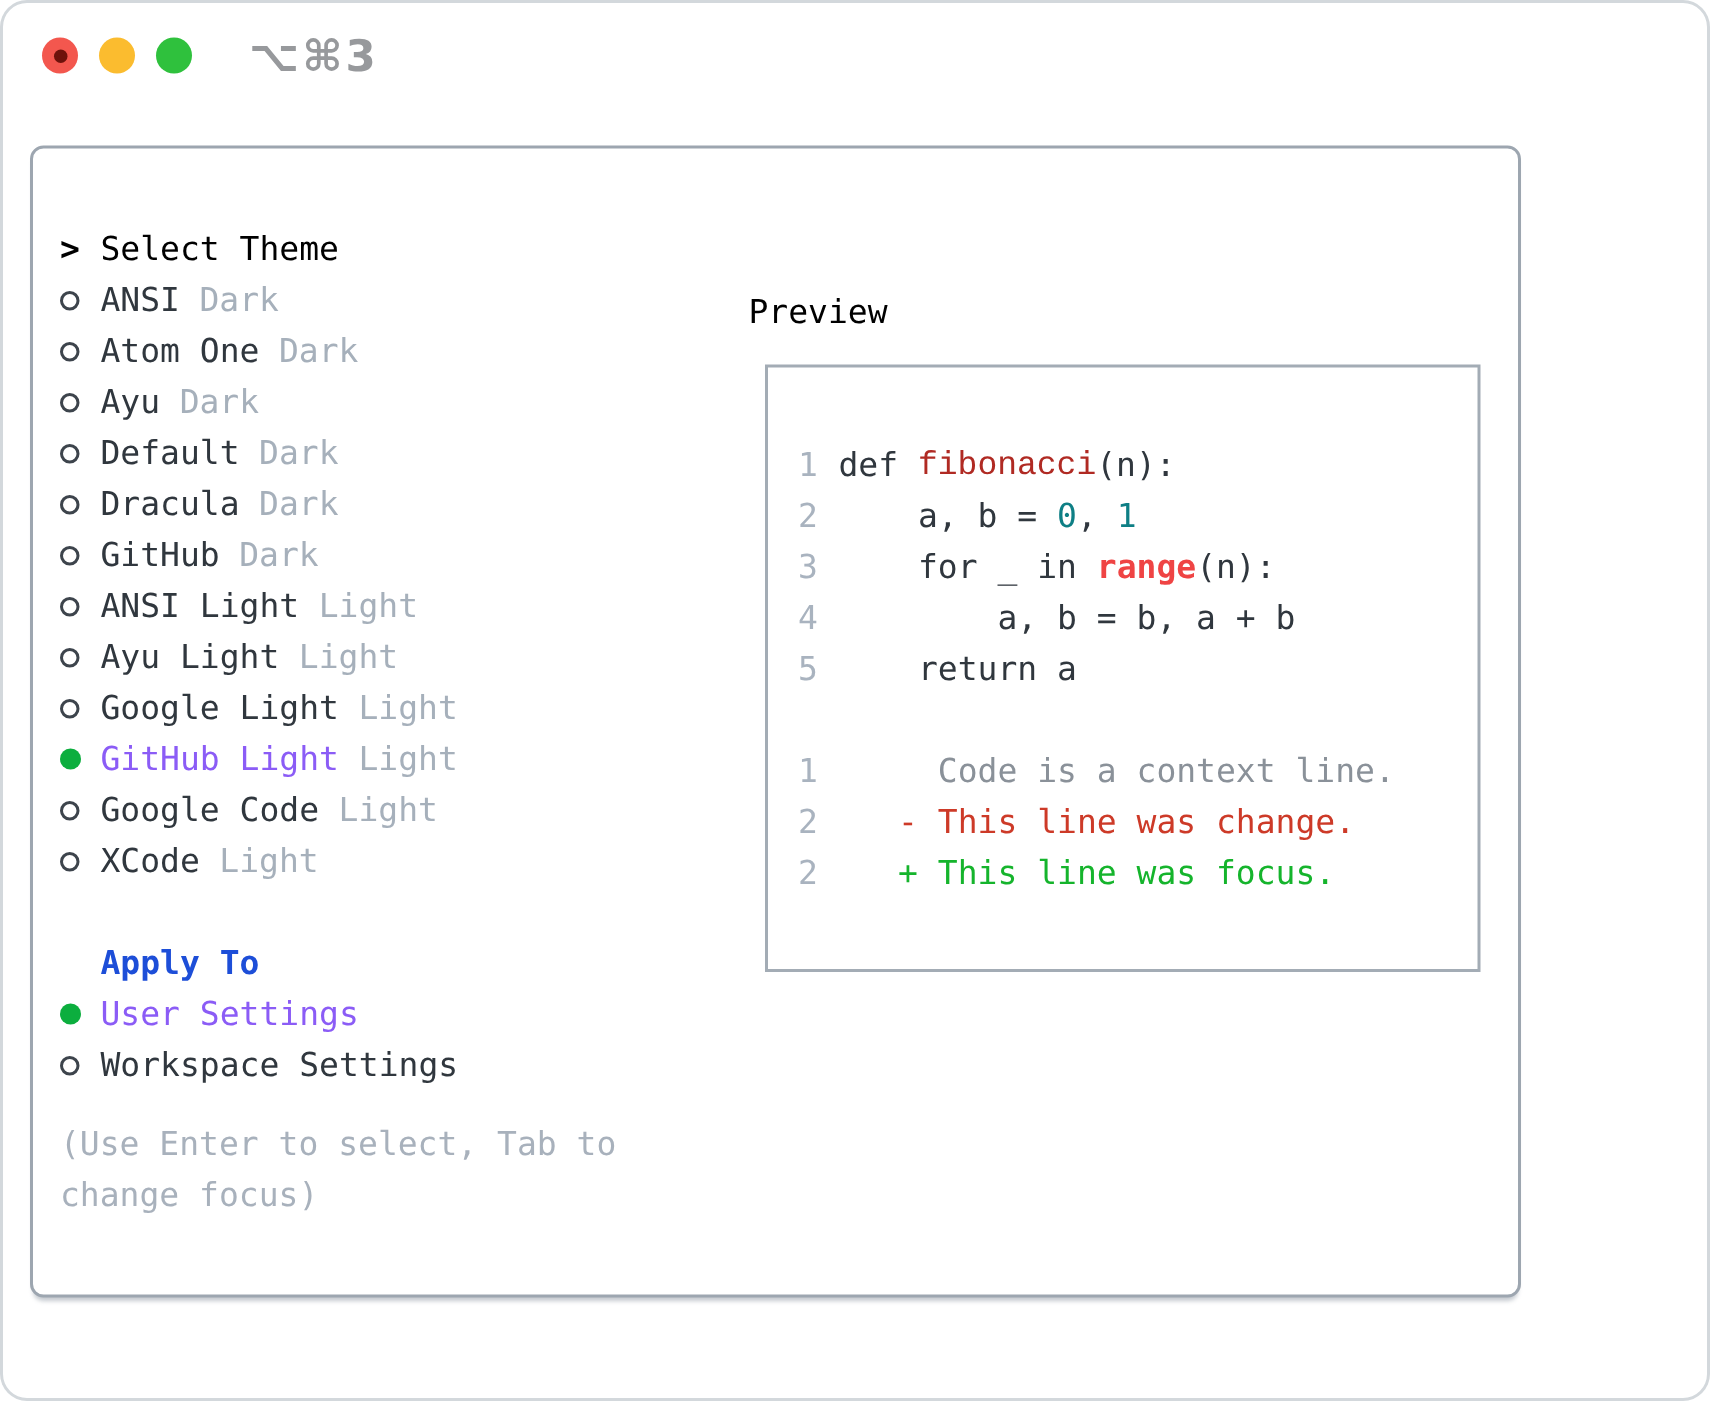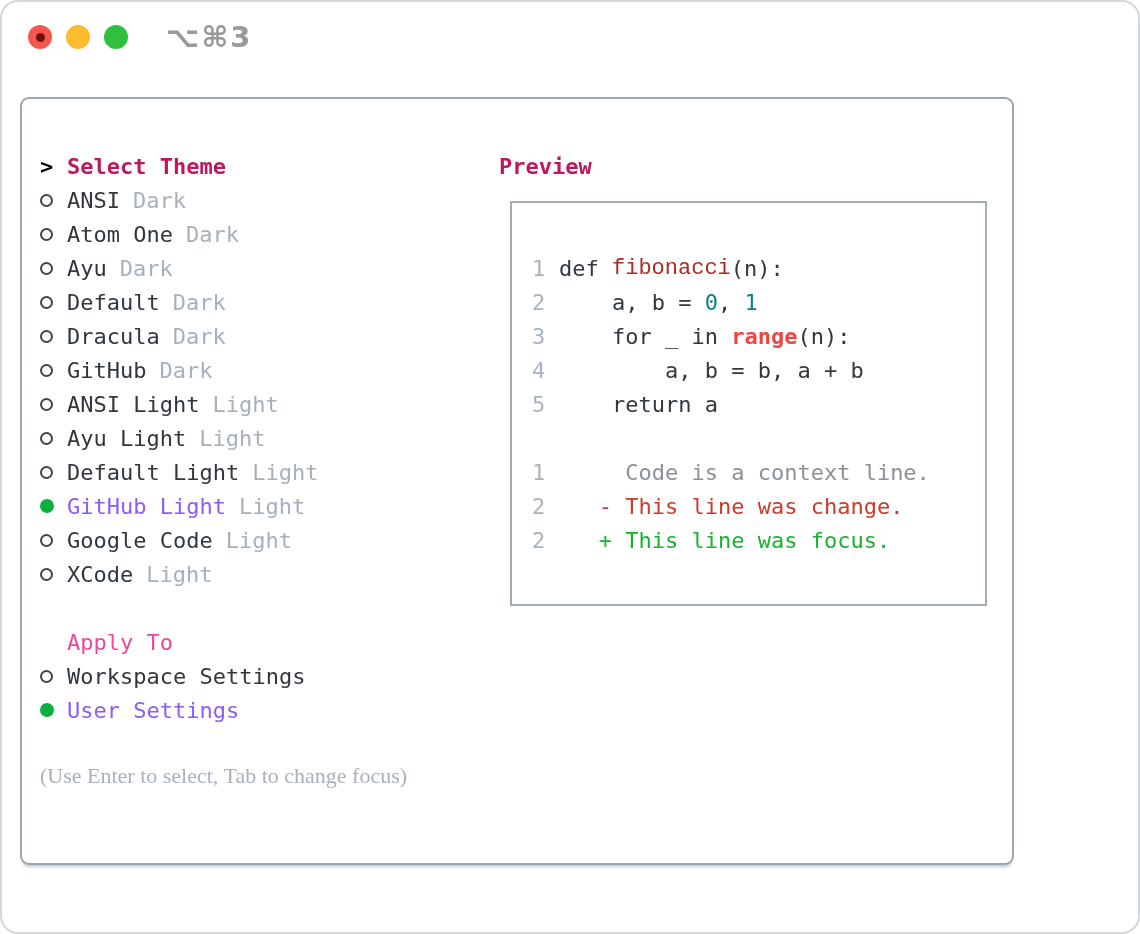--- a/index.html
+++ b/index.html
@@ -20,32 +20,32 @@
     color:#97999c; font-family:"DejaVu Sans","Liberation Sans",sans-serif; font-weight:600;
   }
   
   .panel {
     position:absolute; left:20px; top:97px; width:994px; height:768px; box-sizing:border-box;
     background:#fff; border:2px solid #9da6b0; border-radius:9px;
     box-shadow:0 4px 3px -2px rgba(125,135,148,0.45);
     display:flex; padding:50px 0 0 18px;
   }
   .left-col { width:459px; flex:none; }
-  .right-col { flex:1; }
+  .right-col { flex:1;margin-top:42px; }
   .row { display:flex; align-items:center; height:34px; font-size:22px; color:#30373e; }
   .marker { width:27px; flex:none; display:flex; align-items:center; }
   .prompt { font-weight:bold; color:#000; }
   .ring { width:13px; height:13px; box-sizing:border-box; border:2px solid #3d444c; border-radius:50%; }
   .dotfill { width:14px; height:14px; border-radius:50%; background:#0cae3e; }
-  .header-label { font-weight:bold; color:#be185d; }
-  .subheader-label { font-weight:normal; color:#ec4899; }
+  .header-label { font-weight:normal; color:#000000; }
+  .subheader-label { font-weight:bold; color:#1d4ed8; }
   .theme-tag { color:#a6b0bb; margin-left:13px; }
   .row.selected .opt-label { color:#8b5cf6; }
   .spacer { height:34px; }
-  .hint { margin-top:32px; width:420px; font-size:22px; line-height:34px; color:#a8b1bc;font-family:Liberation Serif, serif; }
+  .hint { margin-top:20px; width:420px; font-size:22px; line-height:34px; color:#a8b1bc; }
   
   .preview-header { height:34px; display:flex; align-items:center; font-size:22px; }
   .pbox {
     margin-top:18px; margin-left:11px; width:477px; height:405px; box-sizing:border-box;
     border:2px solid #a3acb5; background:#fff; padding:48px 0 0 20px;
   }
   .cline { height:34px; display:flex; align-items:center; font-size:22px; white-space:pre; color:#30373e; }
   .cline span { white-space:pre; }
   .ln { display:inline-block; width:27px; flex:none; color:#a9b3bf; }
   .tok-fn { color:#b02a23;font-family:Liberation Mono, monospace; }
@@ -129,21 +129,21 @@
         <span class="marker">
             <span class="ring"></span>
           </span>
         <span class="opt-label">Ayu Light</span>
         <span class="theme-tag">Light</span>
       </div>
       <div class="row">
         <span class="marker">
             <span class="ring"></span>
           </span>
-        <span class="opt-label">Default Light</span>
+        <span class="opt-label">Google Light</span>
         <span class="theme-tag">Light</span>
       </div>
       <div class="row selected">
         <span class="marker">
             <span class="dotfill"></span>
           </span>
         <span class="opt-label">GitHub Light</span>
         <span class="theme-tag">Light</span>
       </div>
       <div class="row">
@@ -160,31 +160,31 @@
         <span class="opt-label">XCode</span>
         <span class="theme-tag">Light</span>
       </div>
 
       <div class="spacer"></div>
 
       <div class="row">
         <span class="marker"></span>
         <span class="subheader-label">Apply To</span>
       </div>
+      <div class="row selected">
+        <span class="marker">
+            <span class="dotfill"></span>
+          </span>
+        <span class="opt-label">User Settings</span>
+      </div>
       <div class="row">
         <span class="marker">
             <span class="ring"></span>
           </span>
         <span class="opt-label">Workspace Settings</span>
-      </div>
-      <div class="row selected">
-        <span class="marker">
-            <span class="dotfill"></span>
-          </span>
-        <span class="opt-label">User Settings</span>
       </div>
 
       <div class="hint">(Use Enter to select, Tab to change focus)</div>
     </div>
 
     <div class="right-col">
       <div class="preview-header">
         <span class="header-label">Preview</span>
       </div>
 

